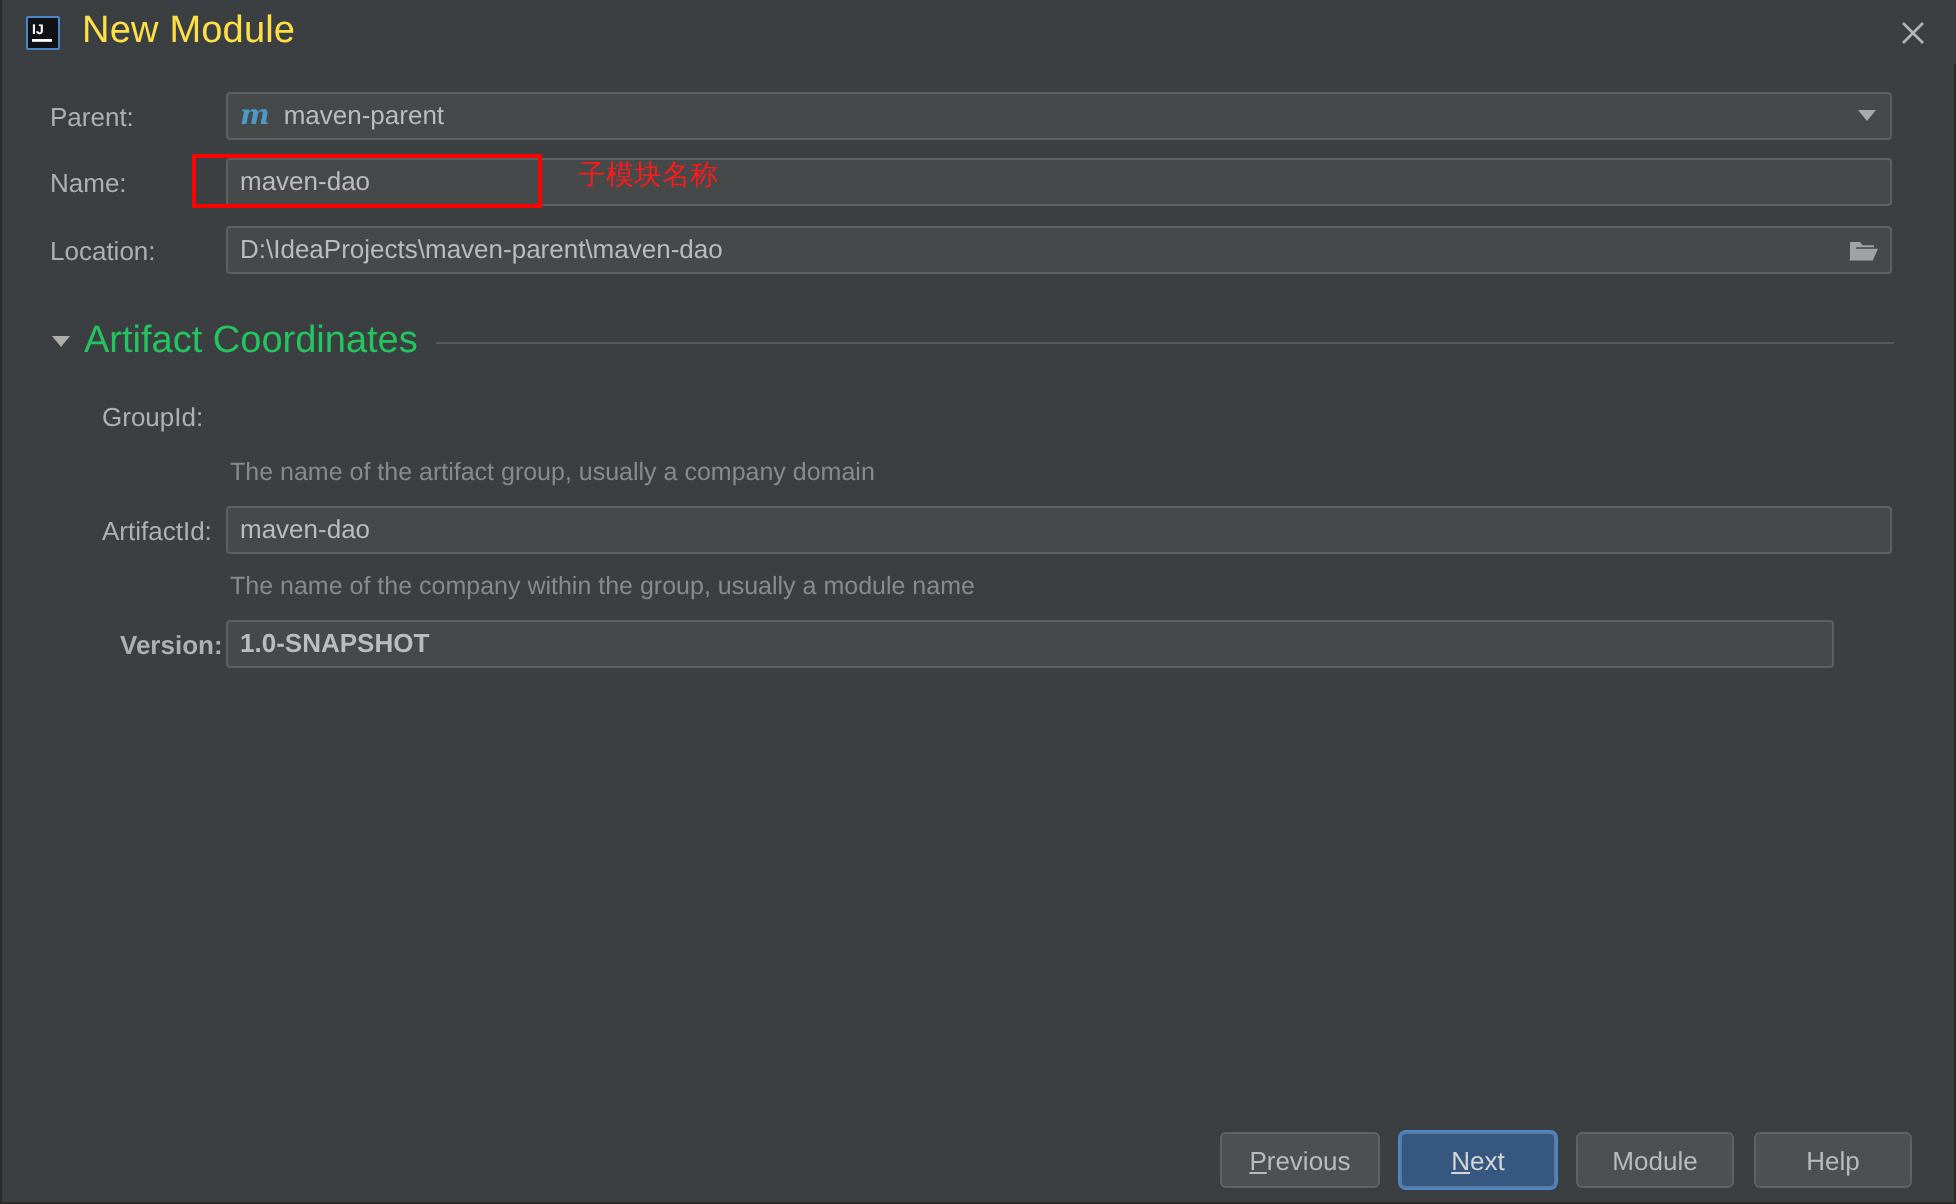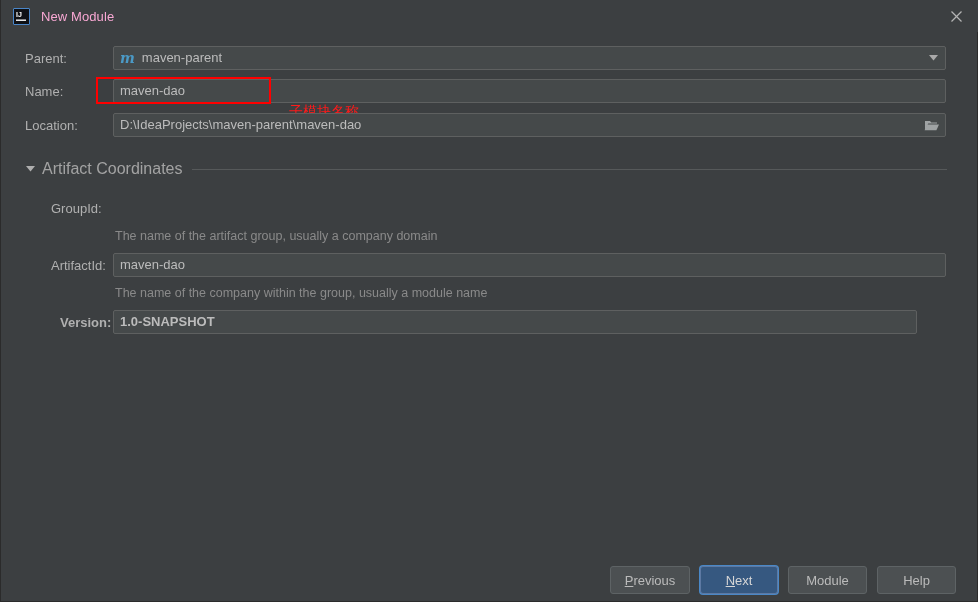--- a/index.html
+++ b/index.html
@@ -47,22 +47,22 @@
     border-radius: 1px;
     display: flex;
     align-items: center;
     justify-content: center;
     flex: none;
   }
   #app-icon svg { display:block; }
 
   #title-text {
     margin-left: 11px;
-    font-size: 13px;
-    color: #f9a8d4;
+    font-size: 19px;
+    color: #fde047;
     letter-spacing: 0.1px;
   }
 
   #close-btn {
     position: absolute;
     right: 0; top: 0;
     width: 46px;
     height: 32px;
     display: flex;
     align-items: center;
@@ -158,21 +158,20 @@
     border: 2px solid #ff0000;
     pointer-events: none;
   }
 
   #red-note {
     position: absolute;
     color: #ff1a1a;
     font-size: 14px;
     font-family: "DejaVu Sans", sans-serif;
     white-space: nowrap;
-    margin-top: 24px;
   }
 
   
   #section-header {
     position: absolute;
     left: 24px;
     top: 160px;
     display: flex;
     align-items: center;
     width: 922px;
@@ -181,22 +180,22 @@
   #section-triangle {
     width: 10px;
     height: 10px;
     display: flex;
     align-items: center;
     justify-content: center;
     margin-right: 7px;
   }
 
   #section-title {
-    font-size: 16px;
-    color: #a3a3a3;
+    font-size: 19px;
+    color: #22c55e;
     white-space: nowrap;
   }
 
   #section-rule {
     flex: 1;
     height: 1px;
     background: #56595a;
     margin-left: 9px;
   }
 

